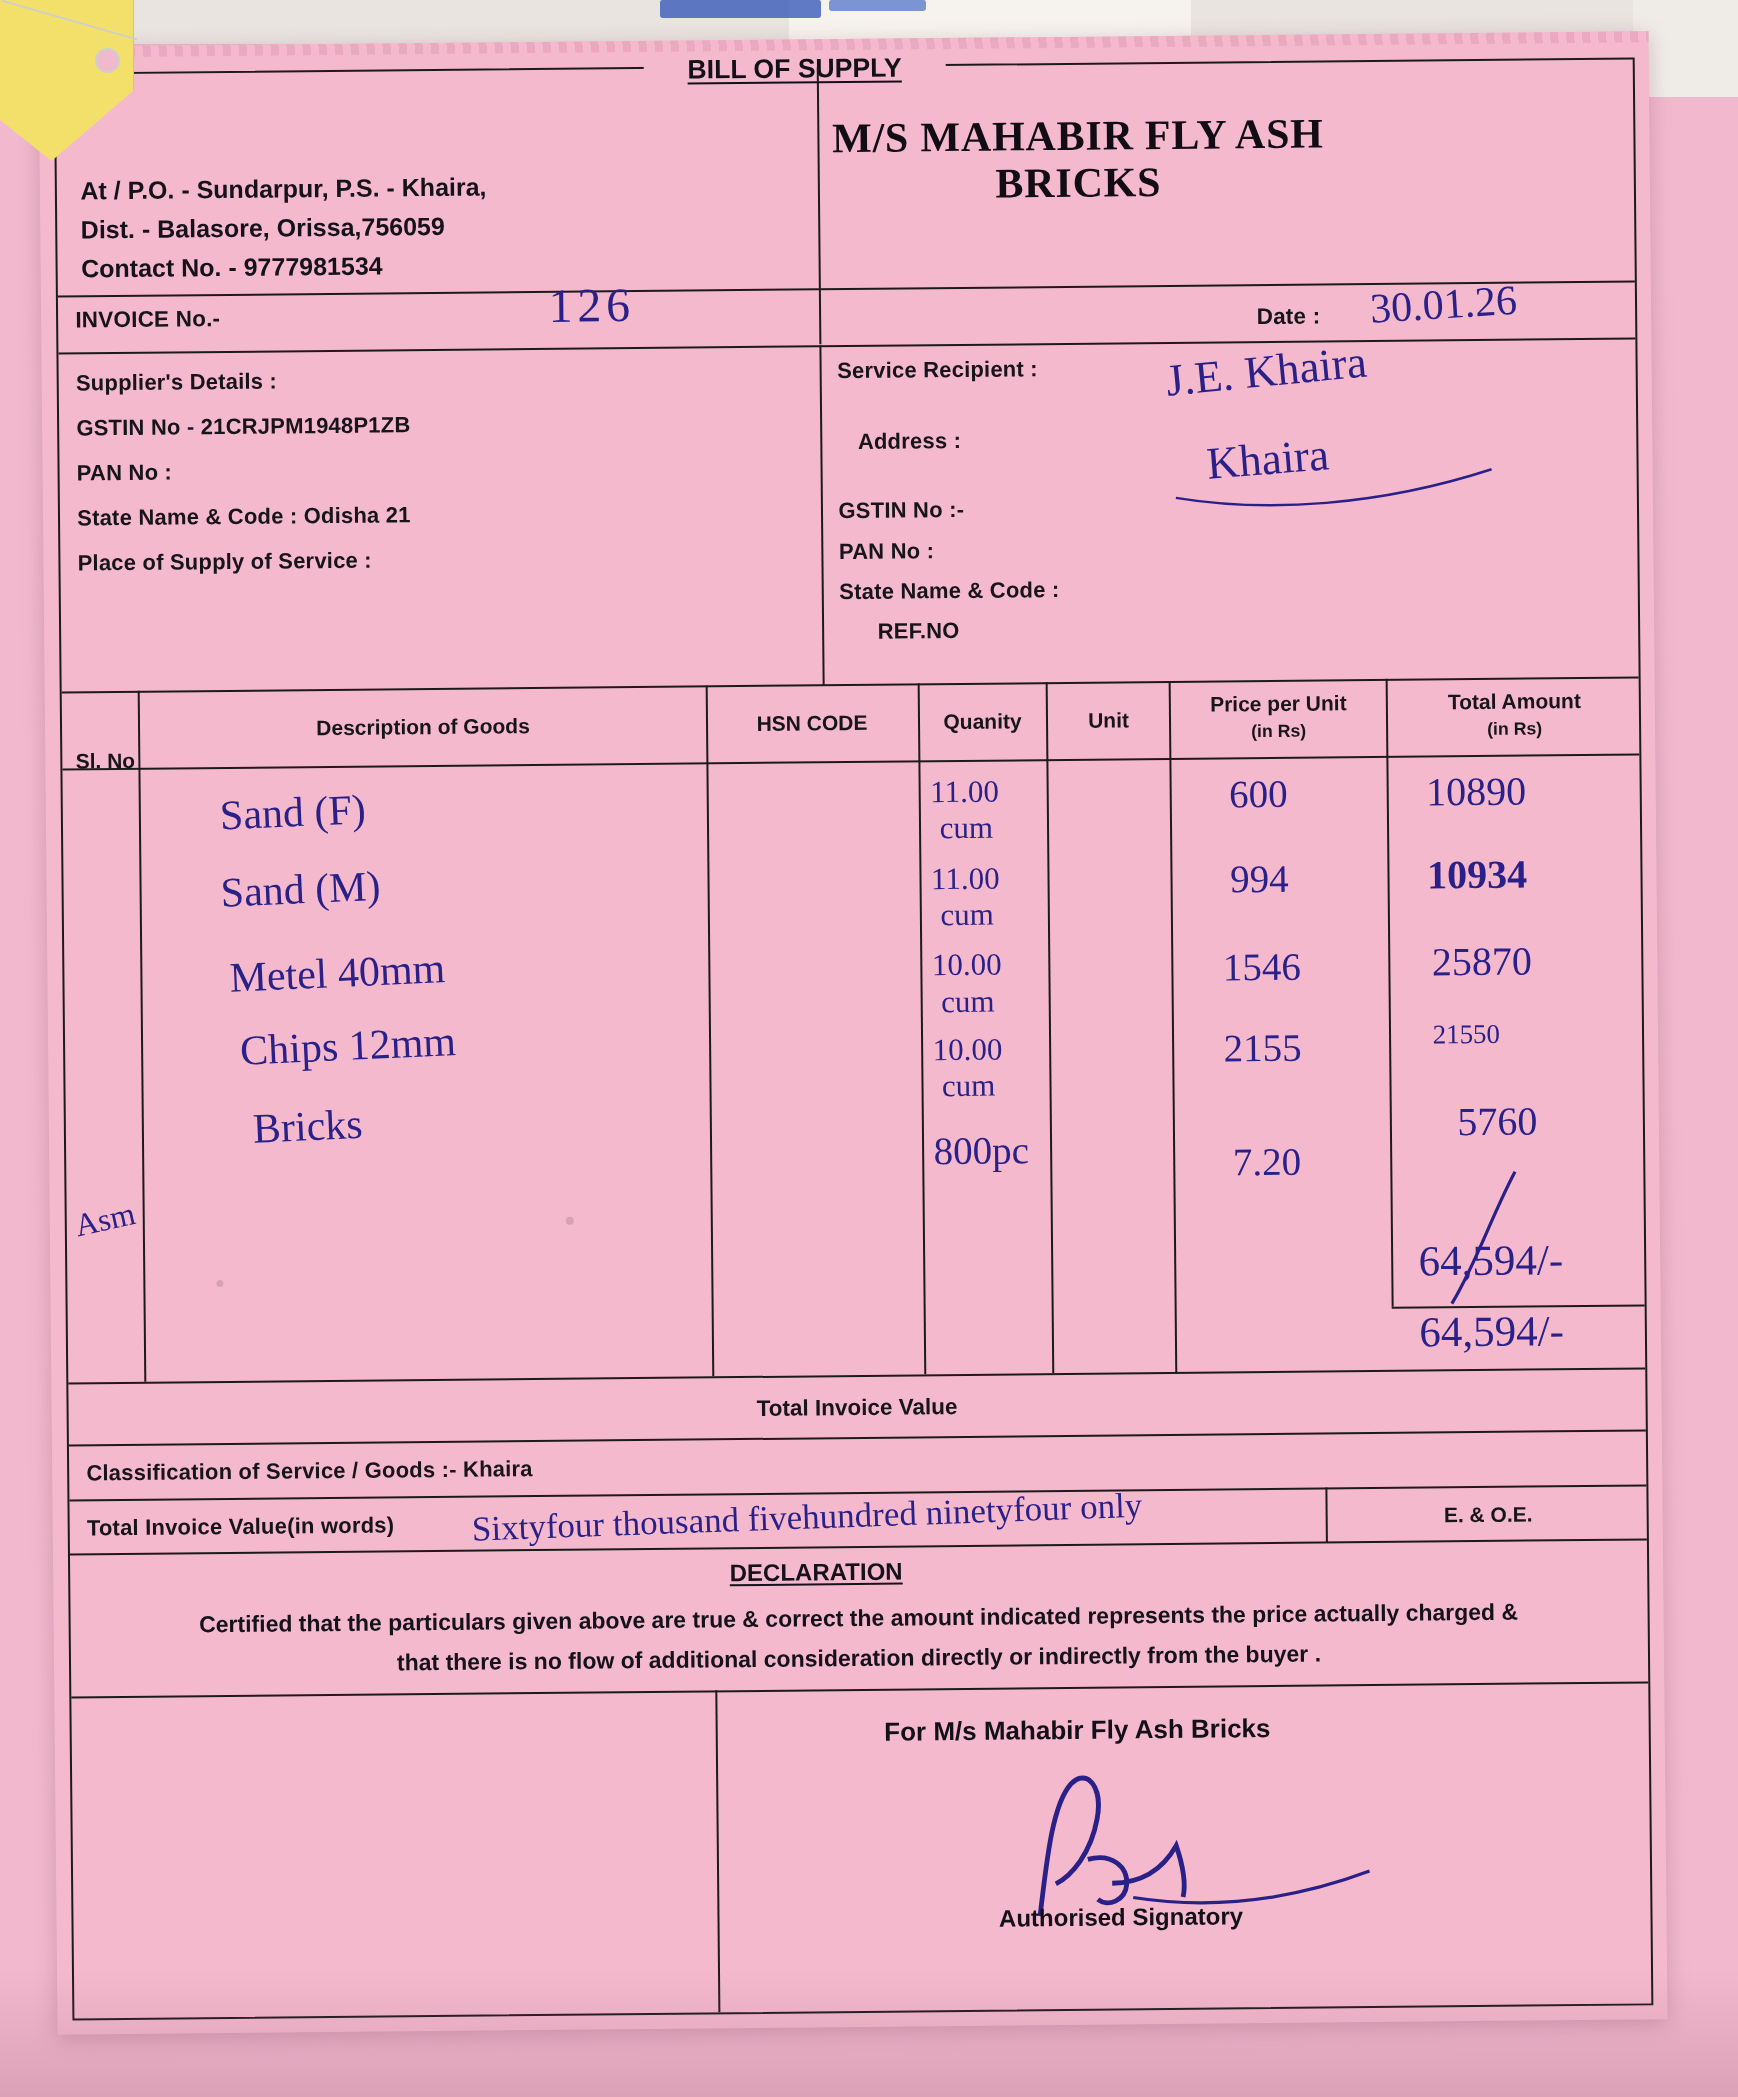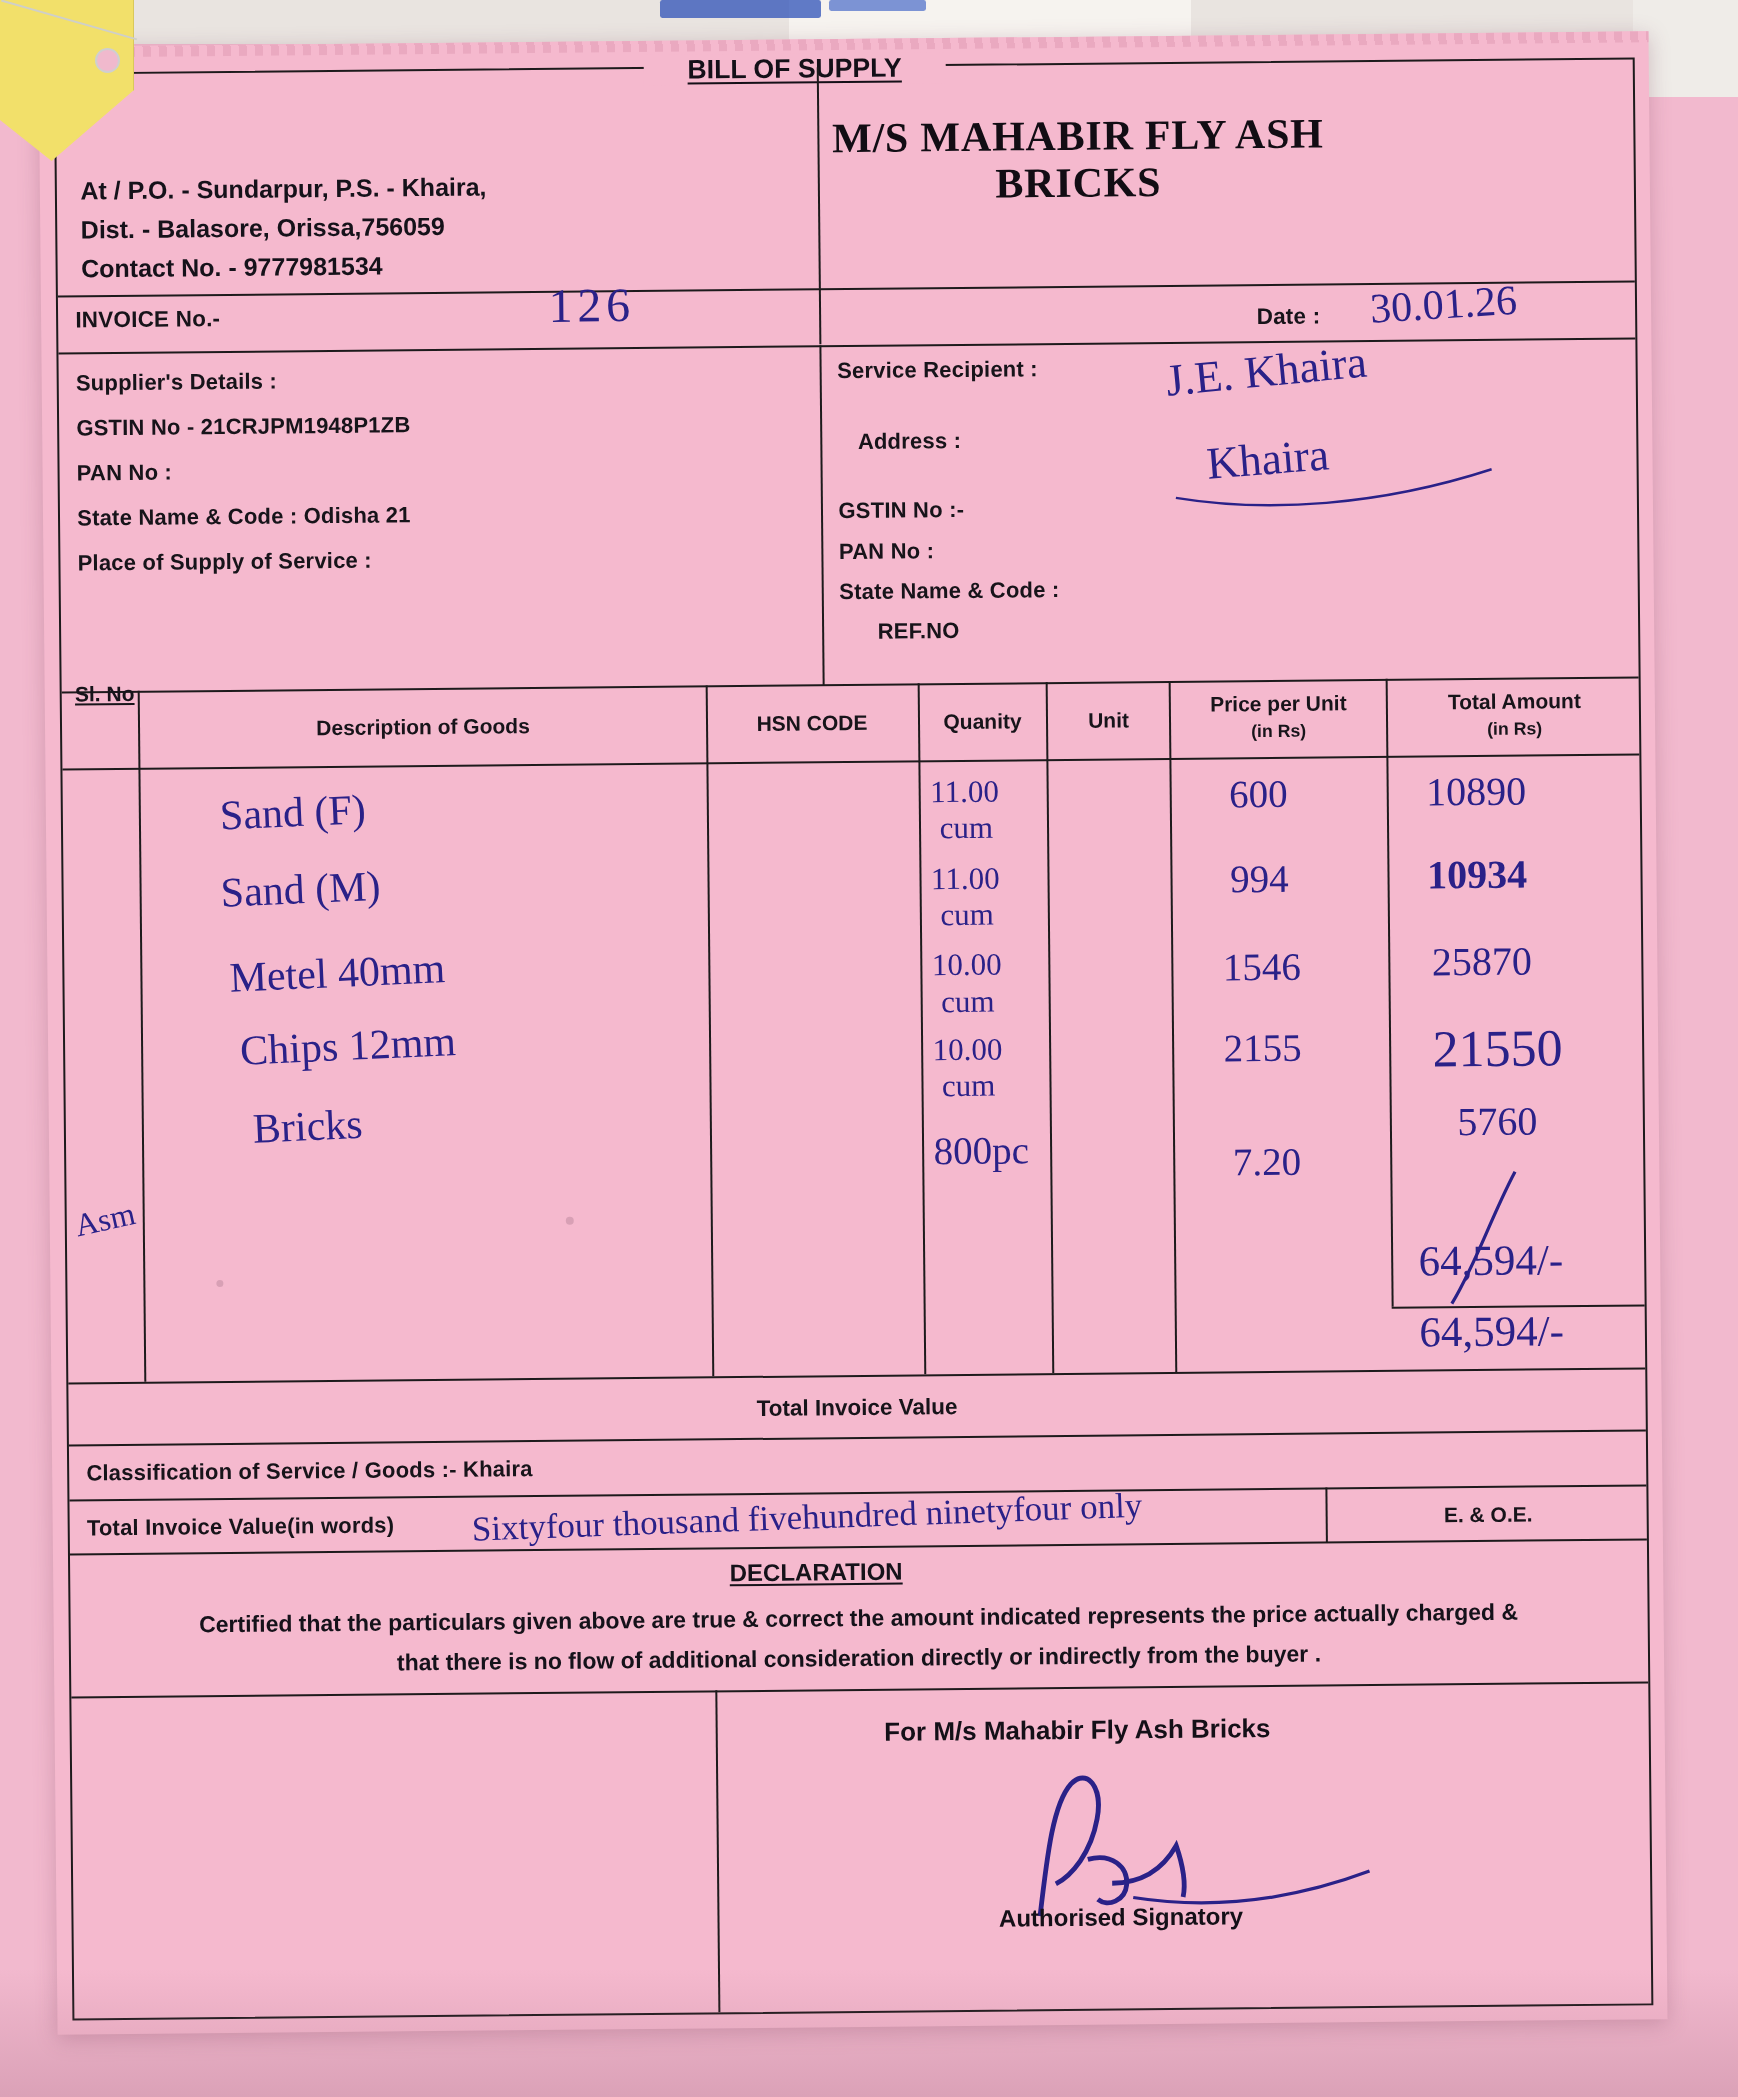--- a/index.html
+++ b/index.html
@@ -139,21 +139,21 @@
 
     <div class="hl" style="top:694px;"></div>
 
     <div class="vl" style="left:76px;top:617px;height:691px;"></div>
     <div class="vl" style="left:644px;top:617px;height:691px;"></div>
     <div class="vl" style="left:856px;top:617px;height:691px;"></div>
     <div class="vl" style="left:984px;top:617px;height:691px;"></div>
     <div class="vl" style="left:1107px;top:617px;height:691px;"></div>
     <div class="vl" style="left:1324px;top:617px;height:628px;"></div>
 
-    <div class="cell-hdr" style="left:8px;top:608px;width:71px;text-decoration:underline;">Sl. No</div>
+    <div class="cell-hdr" style="left:8px;top:675px;width:71px;">Sl. No</div>
     <div class="cell-hdr" style="left:80px;top:644px;width:563px;">Description of Goods</div>
     <div class="cell-hdr" style="left:648px;top:644px;width:205px;font-weight:700;">HSN CODE</div>
     <div class="cell-hdr" style="left:860px;top:644px;width:122px;">Quanity</div>
     <div class="cell-hdr" style="left:988px;top:644px;width:118px;">Unit</div>
     <div class="cell-hdr" style="left:1111px;top:629px;width:212px;">Price per Unit</div>
     <div class="cell-hdr small" style="left:1111px;top:658px;width:212px;">(in Rs)</div>
     <div class="cell-hdr" style="left:1328px;top:629px;width:250px;">Total Amount</div>
     <div class="cell-hdr small" style="left:1328px;top:658px;width:250px;">(in Rs)</div>
 
     <div class="hw" style="left:157px;top:716px;font-size:42px;transform:rotate(-2deg);">Sand (F)</div>
@@ -176,21 +176,21 @@
 
     <div class="hw" style="left:1167px;top:708px;font-size:39px;">600</div>
     <div class="hw" style="left:1167px;top:793px;font-size:39px;">994</div>
     <div class="hw" style="left:1159px;top:881px;font-size:39px;">1546</div>
     <div class="hw" style="left:1159px;top:962px;font-size:39px;">2155</div>
     <div class="hw" style="left:1167px;top:1038px;font-size:39px;margin-top:38px;">7.20</div>
 
     <div class="hw" style="left:1364px;top:707px;font-size:40px;">10890</div>
     <div class="hw" style="left:1364px;top:790px;font-size:40px;font-weight:bold;">10934</div>
     <div class="hw" style="left:1368px;top:877px;font-size:40px;">25870</div>
-    <div class="hw" style="left:1368px;top:958px;font-size:52px;">21550</div>
+    <div class="hw" style="left:1368px;top:958px;font-size:27px;">21550</div>
     <div class="hw" style="left:1392px;top:1037px;font-size:40px;">5760</div>
 
     <svg class="sig-svg" style="left:1360px;top:1107px;width:129px;height:145px;" viewBox="0 0 160 180" width="129" height="145">
       <path d="M110,5 C80,60 60,120 30,168" stroke-width="4"></path>
     </svg>
     <div class="hw" style="left:1352px;top:1175px;font-size:43px;">64,594/-</div>
     <div class="hl" style="top:1245px;left:1324px;right:0;"></div>
     <div class="hw" style="left:1352px;top:1246px;font-size:43px;">64,594/-</div>
 
     <div class="hw" style="left:8px;top:1127px;font-size:32px;transform:rotate(-12deg);">Asm</div>

